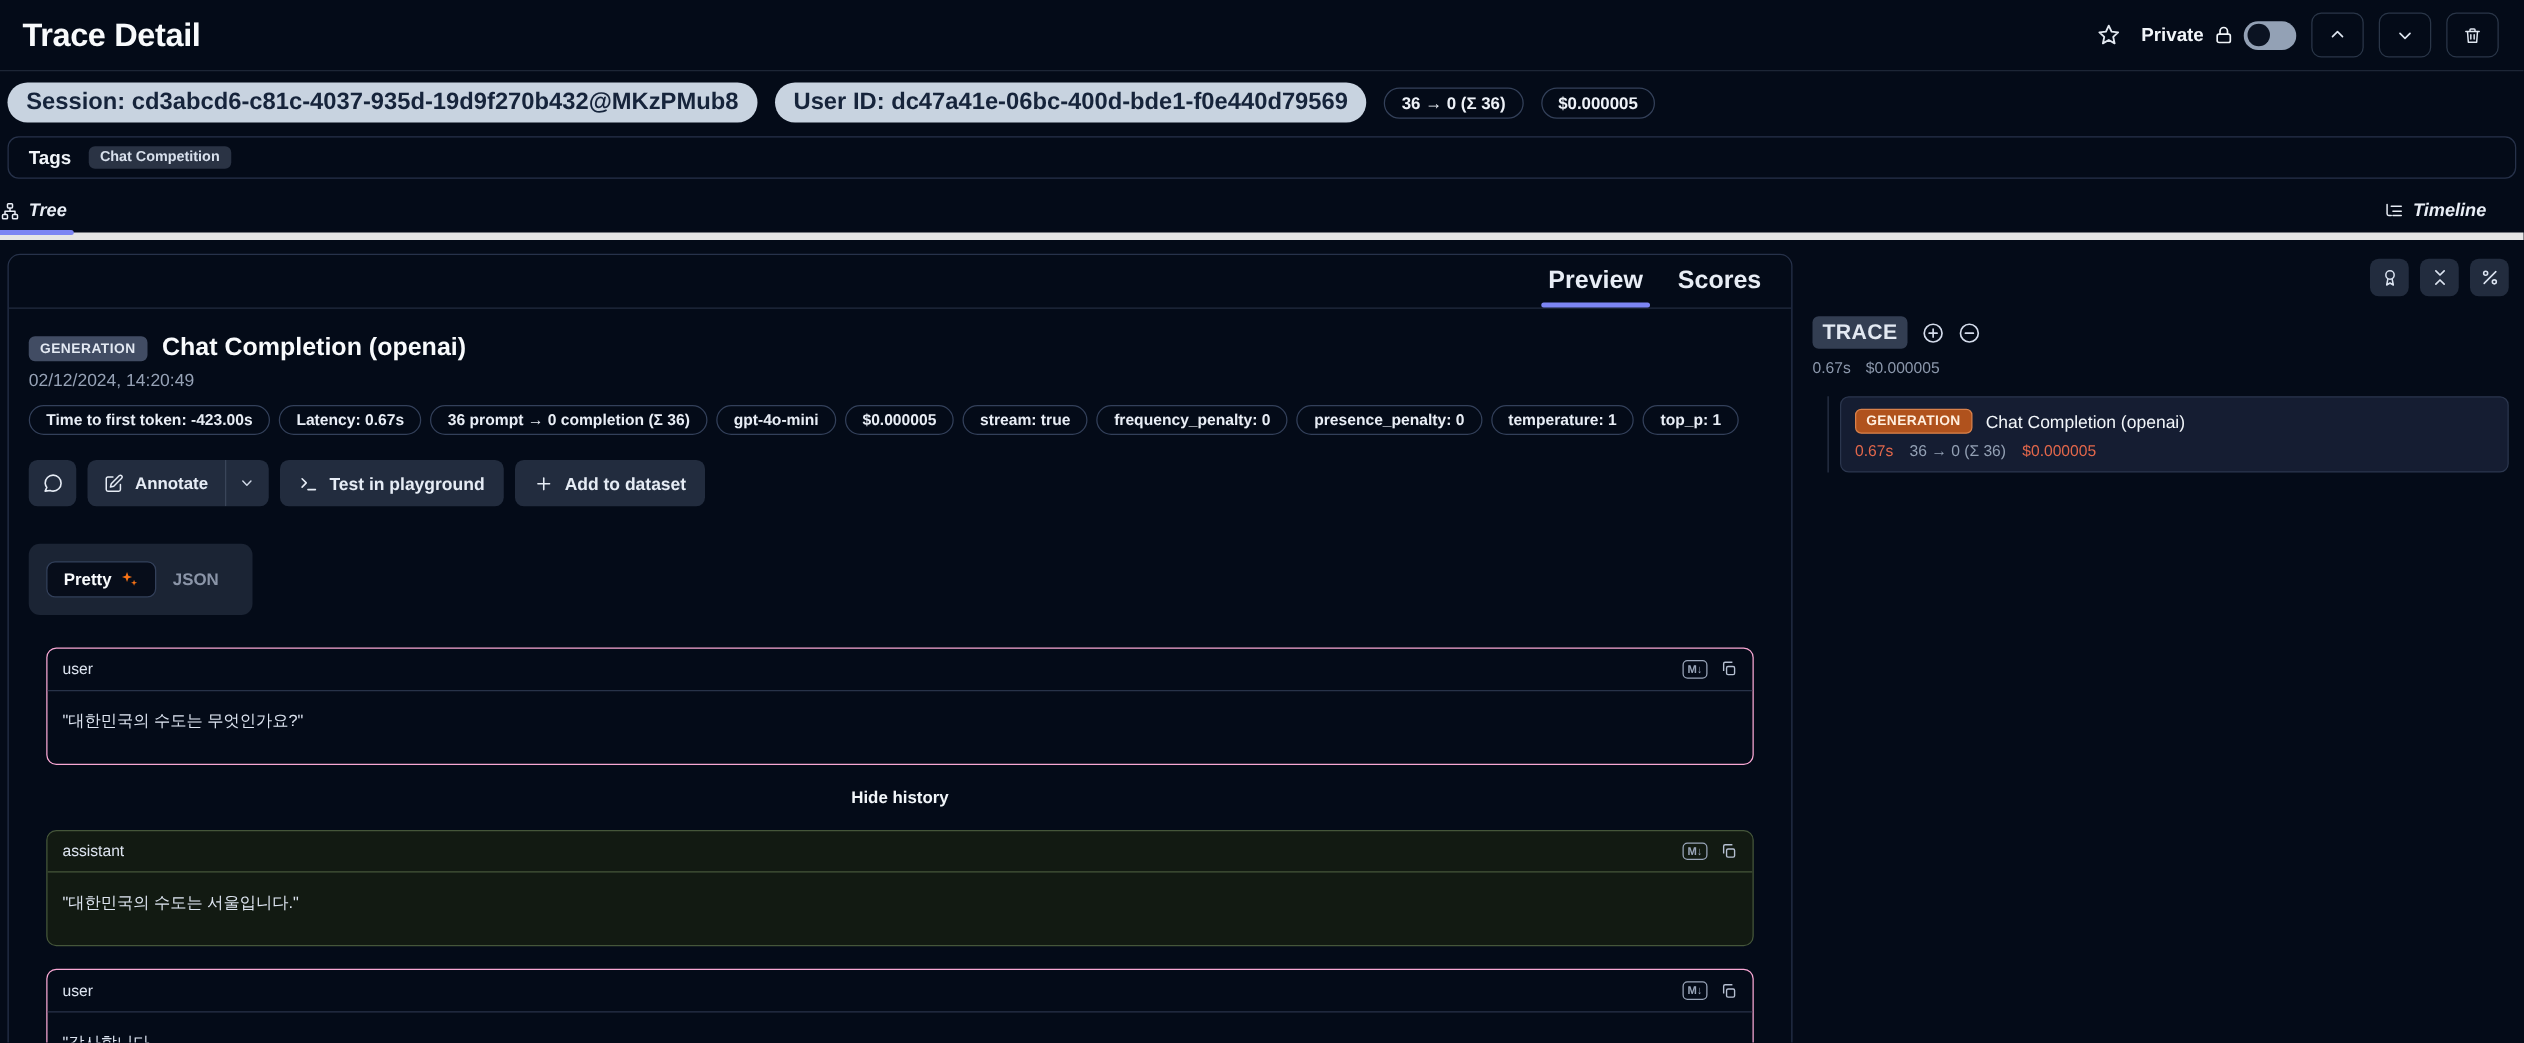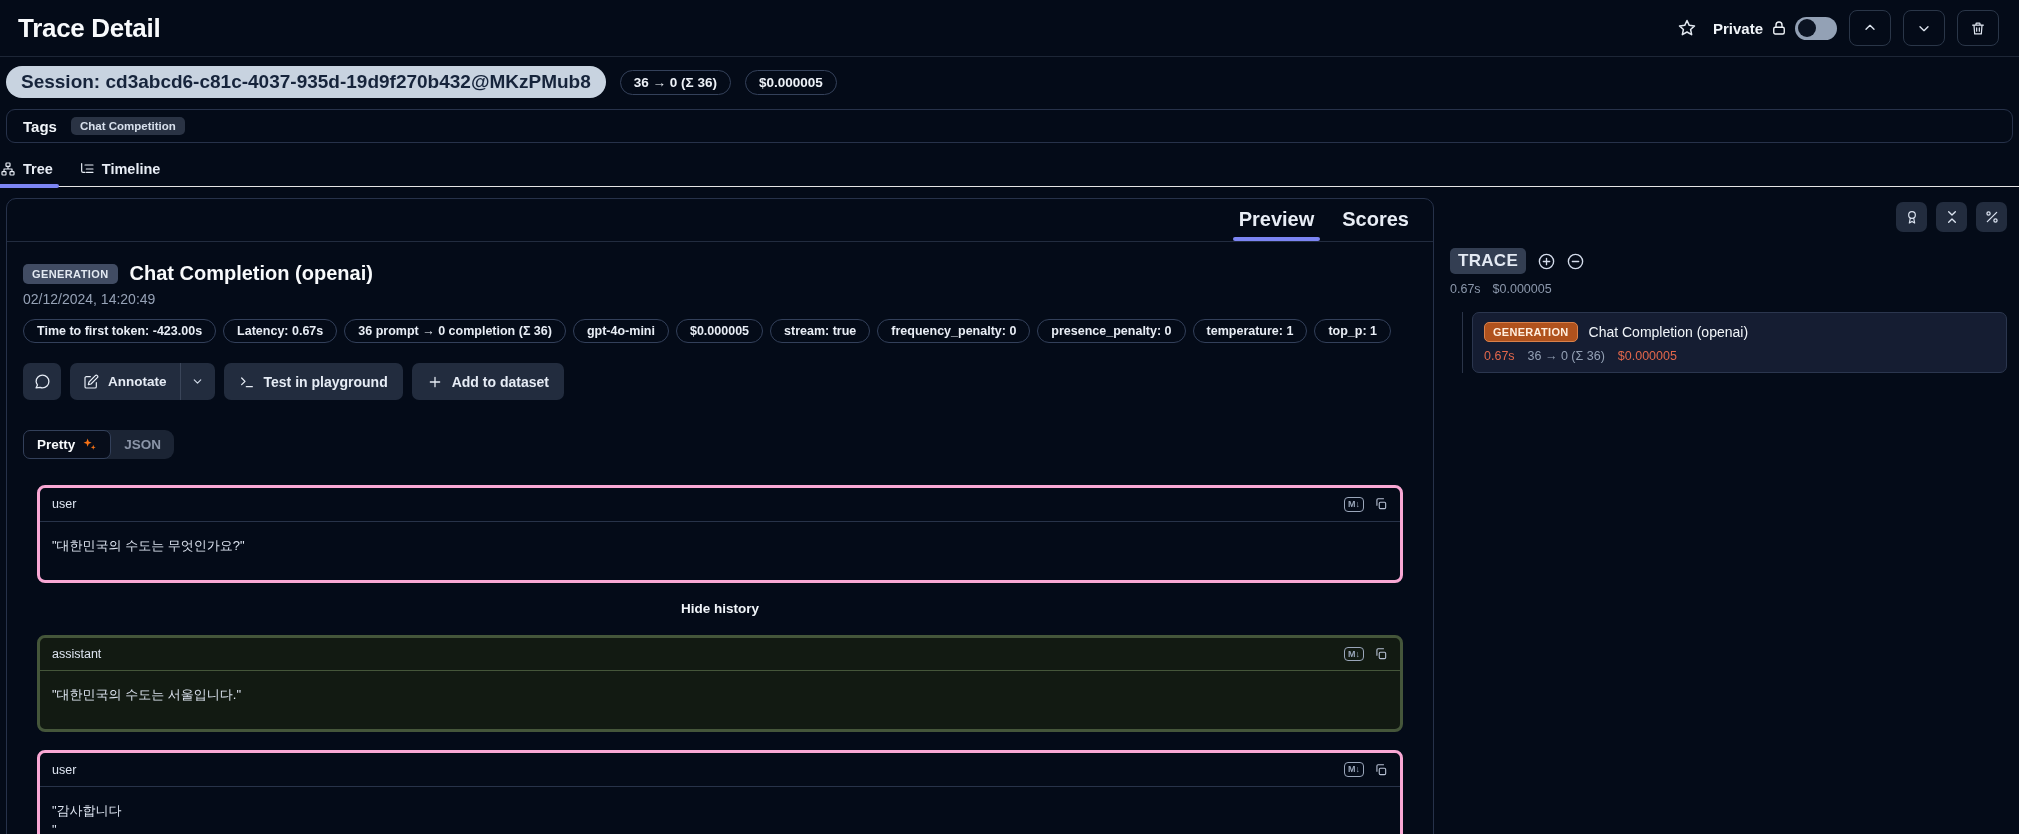--- a/index.html
+++ b/index.html
@@ -33,21 +33,21 @@
                   border-radius:999px; padding:4px 13px; white-space:nowrap; }
 
   
   .tags-row { margin:2px 6px 0; border:1px solid #27324a; border-radius:9px; padding:7px 16px;
               display:flex; align-items:center; gap:14px; }
   .tags-label { font-size:15px; font-weight:700; color:#f1f5f9; }
   .tag-badge { background:#2a3344; color:#d8e0ec; font-size:11.5px; font-weight:700;
                border-radius:5px; padding:3px 9px; cursor:pointer; }
 
   
-  .view-tabs-row { display:flex; justify-content:flex-start; gap:26px; padding:18px 30px 0 0; border-bottom:1px solid #e5e5e5; }
+  .view-tabs-row { display:flex; justify-content:space-between; gap:26px; padding:18px 30px 0 0; border-bottom:6px solid #e5e5e5;font-style:italic; }
   .view-tab { display:flex; align-items:center; gap:7px; font-size:14.5px; font-weight:600; color:#e8edf5;
               padding-bottom:9px; cursor:pointer; position:relative; }
   .view-tab.active::after { content:""; position:absolute; left:-6px; right:-6px; bottom:-2px; height:4px;
               border-radius:2px; background:#7c85f3; }
 
   
   .content { display:flex; align-items:flex-start; gap:16px; padding:11px 6px 0; }
 
   
   .main-card { width:1428px; border:1px solid #27324a; border-radius:10px; height:740px; overflow:hidden; background:#040b18; }
@@ -70,28 +70,28 @@
   .act-btn { background:#222c3e; border:none; border-radius:7px; color:#e6ecf5; font-family:inherit;
              font-size:14px; font-weight:600; display:flex; align-items:center; gap:9px;
              padding:0 15px; height:37px; cursor:pointer; }
   .act-icon-btn { width:38px; height:37px; justify-content:center; padding:0; }
   .split-btn { display:flex; align-items:stretch; background:#222c3e; border-radius:7px; overflow:hidden; }
   .split-main { display:flex; align-items:center; gap:9px; padding:0 13px; height:37px; cursor:pointer;
                 font-size:13.5px; font-weight:600; color:#e6ecf5; }
   .split-sep { width:1px; background:#3a4559; margin:0; }
   .split-caret { display:flex; align-items:center; justify-content:center; width:34px; cursor:pointer; color:#cfd8e6; }
 
-  .format-toggle { display:inline-flex; align-items:center; background:#1b2434; border-radius:9px; padding:0; margin-top:30px; }
+  .format-toggle { display:inline-flex; align-items:center; background:#1b2434; border-radius:9px; padding:14px; margin-top:30px; }
   .seg { display:flex; align-items:center; gap:7px; font-size:13.5px; font-weight:700; padding:6px 13px;
          border-radius:7px; cursor:pointer; color:#8b95a8; }
   .seg.active { background:#070d1a; border:1px solid #33405a; color:#f8fafc; }
 
   
   .messages { margin:26px 14px 0; }
-  .msg-box { border:3px solid #f9a8d4; border-radius:8px; overflow:hidden; margin-bottom:18px; }
+  .msg-box { border:1px solid #f9a8d4; border-radius:8px; overflow:hidden; margin-bottom:18px; }
   .msg-header { display:flex; justify-content:space-between; align-items:center; padding:9px 12px;
                 border-bottom:1px solid #283349; }
   .msg-role { font-size:12.5px; color:#dde4f0; font-weight:500; }
   .msg-tools { display:flex; align-items:center; gap:10px; color:#9aa6ba; }
   .md-chip { border:1.5px solid #9aa6ba; border-radius:4px; font-size:9px; font-weight:700; padding:1px 3px;
              line-height:1.2; cursor:pointer; letter-spacing:0; }
   .copy-btn { background:none; border:none; color:#b6c0d2; cursor:pointer; padding:0; }
   .msg-content { padding:15px 12px 24px; font-size:13px; color:#dde4f0; white-space:pre-wrap; line-height:1.45; }
   .msg-box.assistant { border-color:#45563a; background:#121a12; }
   .msg-box.assistant .msg-header { border-bottom-color:#45563a; }
@@ -166,20 +166,21 @@
             <path d="M4 7h16M9 7V5a1 1 0 0 1 1-1h4a1 1 0 0 1 1 1v2M6 7l1 13h10l1-13M10 11v5M14 11v5"></path>
           </svg>
       </span>
     </button>
   </div>
 </div>
 <div class="hdr-divider"></div>
 
 <div class="meta-row">
   <span class="pill-filled">Session: cd3abcd6-c81c-4037-935d-19d9f270b432@MKzPMub8</span>
+  <span class="pill-filled">User ID: dc47a41e-06bc-400d-bde1-f0e440d79569</span>
   <span class="pill-outline">36 → 0 (Σ 36)</span>
   <span class="pill-outline">$0.000005</span>
 </div>
 
 <div class="tags-row">
   <span class="tags-label">Tags</span>
   <span class="tag-badge">Chat Competition</span>
 </div>
 
 <div class="view-tabs-row">

